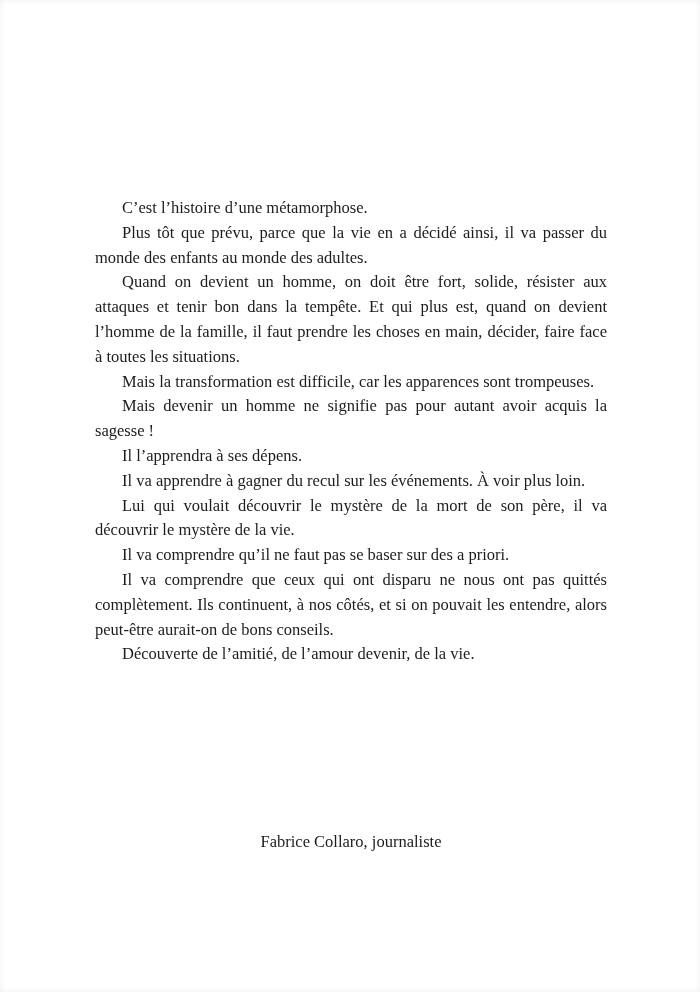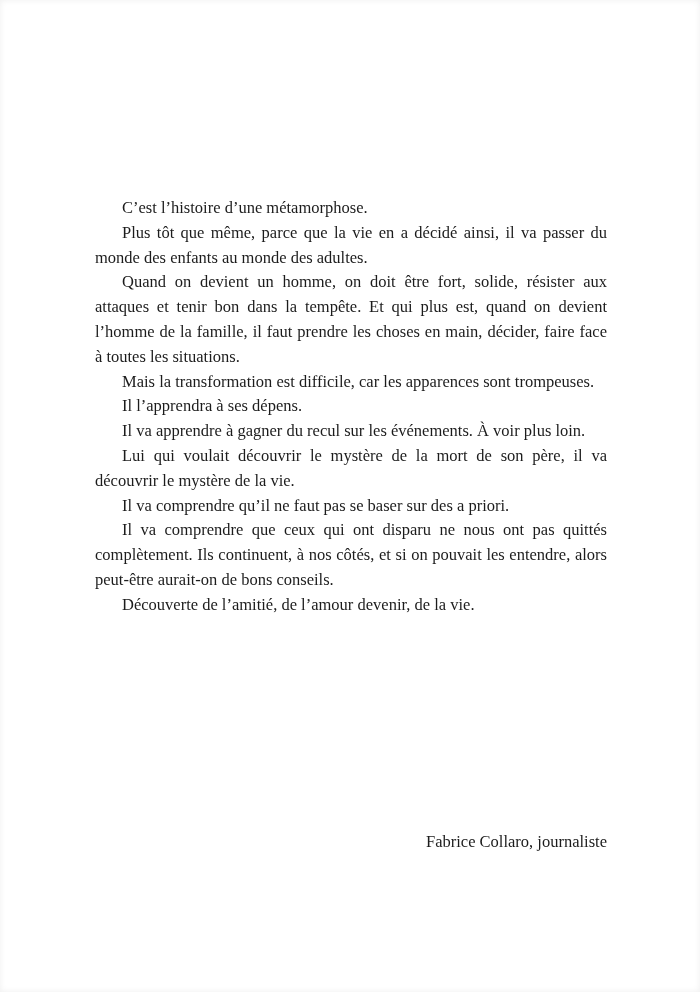--- a/index.html
+++ b/index.html
@@ -35,32 +35,33 @@
   }
   .signature {
     position: absolute;
     left: 95px;
     top: 830px;
     width: 512px;
     font-family: "Liberation Serif", "DejaVu Serif", serif;
     font-size: 16.5px;
     line-height: 24.8px;
     color: #1c1c1c;
-    text-align: right;
+    text-align: center;
   }
 </style>
 </head>
 <body>
 
 <div class="book-page">
   <div class="text-block">
       <p><span>C’est l’histoire d’une métamorphose.</span></p>
-      <p><span>Plus tôt que même, parce que la vie en a décidé ainsi, il va passer du monde des enfants au monde des adultes.</span></p>
+      <p><span>Plus tôt que prévu, parce que la vie en a décidé ainsi, il va passer du monde des enfants au monde des adultes.</span></p>
       <p><span>Quand on devient un homme, on doit être fort, solide, résister aux attaques et tenir bon dans la tempête. Et qui plus est, quand on devient l’homme de la famille, il faut prendre les choses en main, décider, faire face à toutes les situations.</span></p>
       <p><span>Mais la transformation est difficile, car les apparences sont trompeuses.</span></p>
+      <p><span>Mais devenir un homme ne signifie pas pour autant avoir acquis la sagesse !</span></p>
       <p><span>Il l’apprendra à ses dépens.</span></p>
       <p><span>Il va apprendre à gagner du recul sur les événements. À voir plus loin.</span></p>
       <p><span>Lui qui voulait découvrir le mystère de la mort de son père, il va découvrir le mystère de la vie.</span></p>
       <p><span>Il va comprendre qu’il ne faut pas se baser sur des </span><span style="">a priori</span><span>.</span></p>
       <p><span>Il va comprendre que ceux qui ont disparu ne nous ont pas quittés complètement. Ils continuent, à nos côtés, et si on pouvait les entendre, alors peut-être aurait-on de bons conseils.</span></p>
       <p><span>Découverte de l’amitié, de l’amour devenir, de la vie.</span></p>
     </div>
   <div class="signature">Fabrice Collaro, journaliste</div>
 </div>
 

